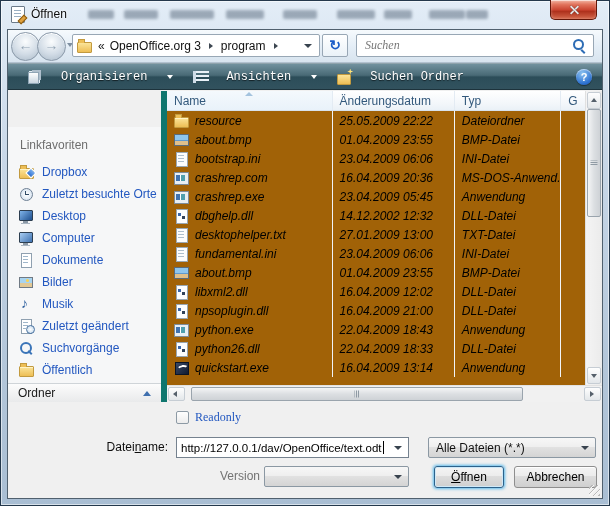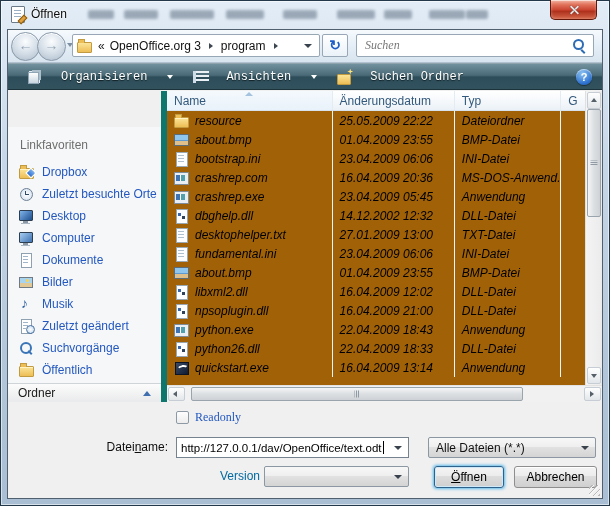--- a/index.html
+++ b/index.html
@@ -189,21 +189,21 @@
   .fn-label{position:absolute;left:86px;top:38px;width:74px;text-align:right;color:#0d0d0d;}
   .mn{text-decoration:underline;}
   .combo{position:absolute;height:21px;box-sizing:border-box;display:flex;align-items:center;}
   .fn-combo{left:168px;top:35px;width:233px;background:#fff;border:1px solid #75828f;padding-left:4px;}
   .fn-value{font-size:11.5px;white-space:nowrap;overflow:hidden;max-width:202px;}
   .caret-bar{width:1px;height:13px;background:#000;flex:none;margin-left:1px;}
   .combo-arrow{position:absolute;right:6px;top:8px;width:0;height:0;
     border-left:4px solid transparent;border-right:4px solid transparent;border-top:4px solid #38434e;}
   .gray-combo{background:linear-gradient(#f7f7f7,#efefef 45%,#e2e2e2 46%,#d4d4d4);border:1px solid #8b98a3;border-radius:2px;padding-left:7px;color:#111;}
   .ft-combo{left:420px;top:35px;width:168px;}
-  .ver-label{position:absolute;left:204px;top:67px;width:48px;text-align:right;color:#0369a1;}
+  .ver-label{position:absolute;left:204px;top:67px;width:48px;text-align:right;color:#737373;}
   .ver-combo{left:256px;top:64px;width:145px;}
   .btn{position:absolute;top:64px;height:22px;font-family:"Liberation Sans",sans-serif;font-size:12px;color:#000;
     border-radius:3px;background:linear-gradient(#f4f4f4,#ececec 45%,#dddddd 46%,#cfcfcf);cursor:default;}
   .btn-default{left:426px;width:70px;border:1px solid #2c628b;
     box-shadow:0 0 3px 1px #5ab8ea, inset 0 0 0 1px #cfe9f8, inset 0 1px 0 #fff;}
   .btn-cancel{left:506px;width:83px;border:1px solid #8e8e8e;box-shadow:inset 0 1px 0 #fff;}
   .resize-grip{position:absolute;right:2px;bottom:2px;width:11px;height:11px;
     background:repeating-linear-gradient(135deg,transparent 0 2px,#b9b9b9 2px 3px,#f6f6f6 3px 4px);}
 </style>
 </head>

